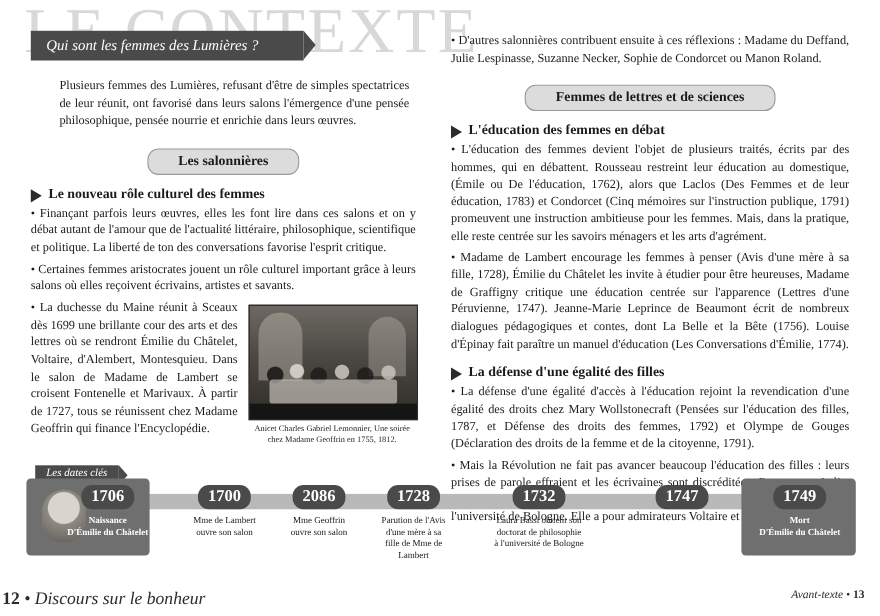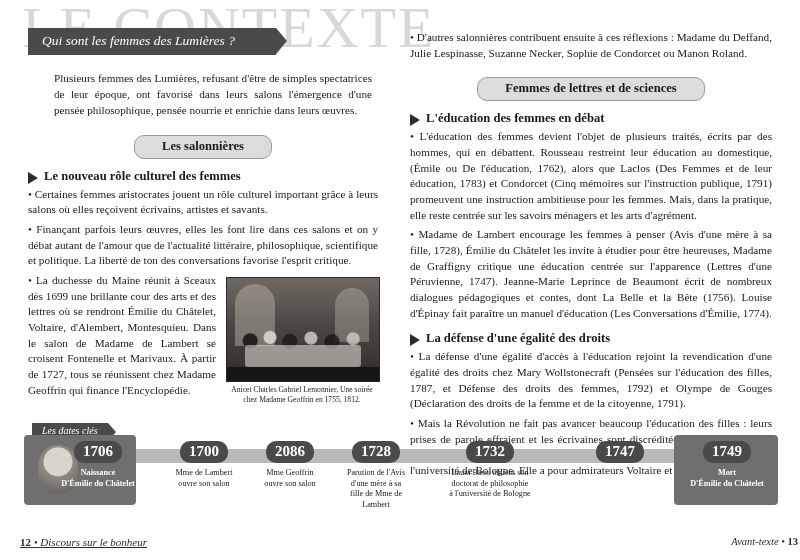--- a/index.html
+++ b/index.html
@@ -290,57 +290,56 @@
 
   
   .footer {
     position: absolute;
     left: 0; right: 0;
     bottom: 8px;
     height: 16px;
   }
   .footer .left {
     position: absolute;
-    left: 20px;
-    font-size: 11px;
+    left: 2px;
+    font-size: 16px;
     font-style: italic;
     color: #2b2b2b;
-    text-decoration: underline;
   }
   .footer .left b { font-style: normal; font-weight: bold; }
   .footer .right {
     position: absolute;
-    right: 2px;
+    right: 14px;
     font-size: 10.5px;
     font-style: italic;
     color: #2b2b2b;
   }
   .footer .right b { font-style: normal; font-weight: bold; }
 </style>
 </head>
 <body>
 
 <div class="page">
 
   <div class="ghost-title">LE CONTEXTE</div>
 
   <div class="col-left">
 
     <div class="banner">Qui sont les femmes des Lumières ?</div>
 
-    <div class="intro">Plusieurs femmes des Lumières, refusant d'être de simples spectatrices de leur époque, ont favorisé dans leurs salons l'émergence d'une pensée philosophique, pensée nourrie et enrichie dans leurs œuvres.</div>
+    <div class="intro">Plusieurs femmes des Lumières, refusant d'être de simples spectatrices de leur réunit, ont favorisé dans leurs salons l'émergence d'une pensée philosophique, pensée nourrie et enrichie dans leurs œuvres.</div>
 
     <div class="section-pill">Les salonnières</div>
 
     <div class="sub-head">
       <span class="arrow"></span>
       <span class="sub-head-text">Le nouveau rôle culturel des femmes</span>
     </div>
+    <div class="para">• Finançant parfois leurs œuvres, elles les font lire dans ces salons et on y débat autant de l'amour que de l'actualité littéraire, philosophique, scientifique et politique. La liberté de ton des conversations favorise l'esprit critique.</div>
     <div class="para">• Certaines femmes aristocrates jouent un rôle culturel important grâce à leurs salons où elles reçoivent écrivains, artistes et savants.</div>
-    <div class="para">• Finançant parfois leurs œuvres, elles les font lire dans ces salons et on y débat autant de l'amour que de l'actualité littéraire, philosophique, scientifique et politique. La liberté de ton des conversations favorise l'esprit critique.</div>
 
 
     <div class="fig">
       <div class="frame">
         <div class="wall"></div>
         <div class="arch"></div>
         <div class="arch2"></div>
         <div class="fig-people"></div>
         <div class="table"></div>
         <div class="floor"></div>
@@ -359,21 +358,21 @@
 
     <div class="sub-head">
       <span class="arrow"></span>
       <span class="sub-head-text">L'éducation des femmes en débat</span>
     </div>
     <div class="para">• L'éducation des femmes devient l'objet de plusieurs traités, écrits par des hommes, qui en débattent. Rousseau restreint leur éducation au domestique, (Émile ou De l'éducation, 1762), alors que Laclos (Des Femmes et de leur éducation, 1783) et Condorcet (Cinq mémoires sur l'instruction publique, 1791) promeuvent une instruction ambitieuse pour les femmes. Mais, dans la pratique, elle reste centrée sur les savoirs ménagers et les arts d'agrément.</div>
     <div class="para">• Madame de Lambert encourage les femmes à penser (Avis d'une mère à sa fille, 1728), Émilie du Châtelet les invite à étudier pour être heureuses, Madame de Graffigny critique une éducation centrée sur l'apparence (Lettres d'une Péruvienne, 1747). Jeanne-Marie Leprince de Beaumont écrit de nombreux dialogues pédagogiques et contes, dont La Belle et la Bête (1756). Louise d'Épinay fait paraître un manuel d'éducation (Les Conversations d'Émilie, 1774).</div>
 
     <div class="sub-head">
       <span class="arrow"></span>
-      <span class="sub-head-text">La défense d'une égalité des droits</span>
+      <span class="sub-head-text">La défense d'une égalité des filles</span>
     </div>
     <div class="para">• La défense d'une égalité d'accès à l'éducation rejoint la revendication d'une égalité des droits chez Mary Wollstonecraft (Pensées sur l'éducation des filles, 1787, et Défense des droits des femmes, 1792) et Olympe de Gouges (Déclaration des droits de la femme et de la citoyenne, 1791).</div>
     <div class="para">• Mais la Révolution ne fait pas avancer beaucoup l'éducation des filles : leurs prises de parole effraient et les écrivaines sont discréditées. Pourtant en Italie, Laura Bassi, mathématicienne et physicienne, donne à partir de 1732 des cours à l'université de Bologne. Elle a pour admirateurs Voltaire et Émilie du Châtelet.</div>
   </div>
 
   <div class="timeline">
     <div class="tl-label">Les dates clés</div>
     <div class="tl-bar"></div>
     <div class="tl-arrow"></div>
 

